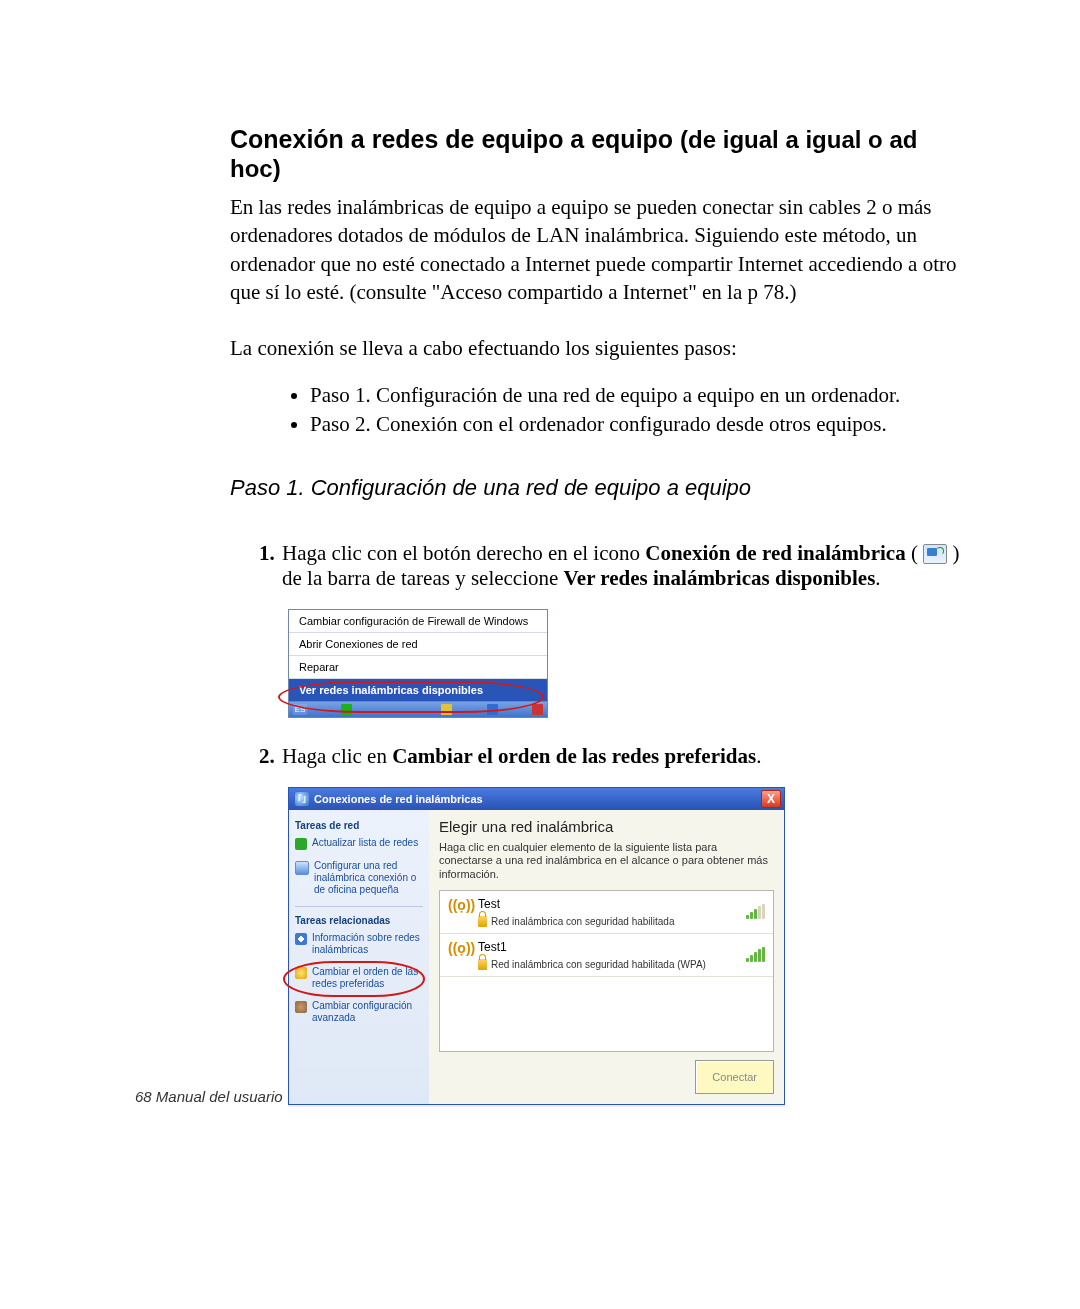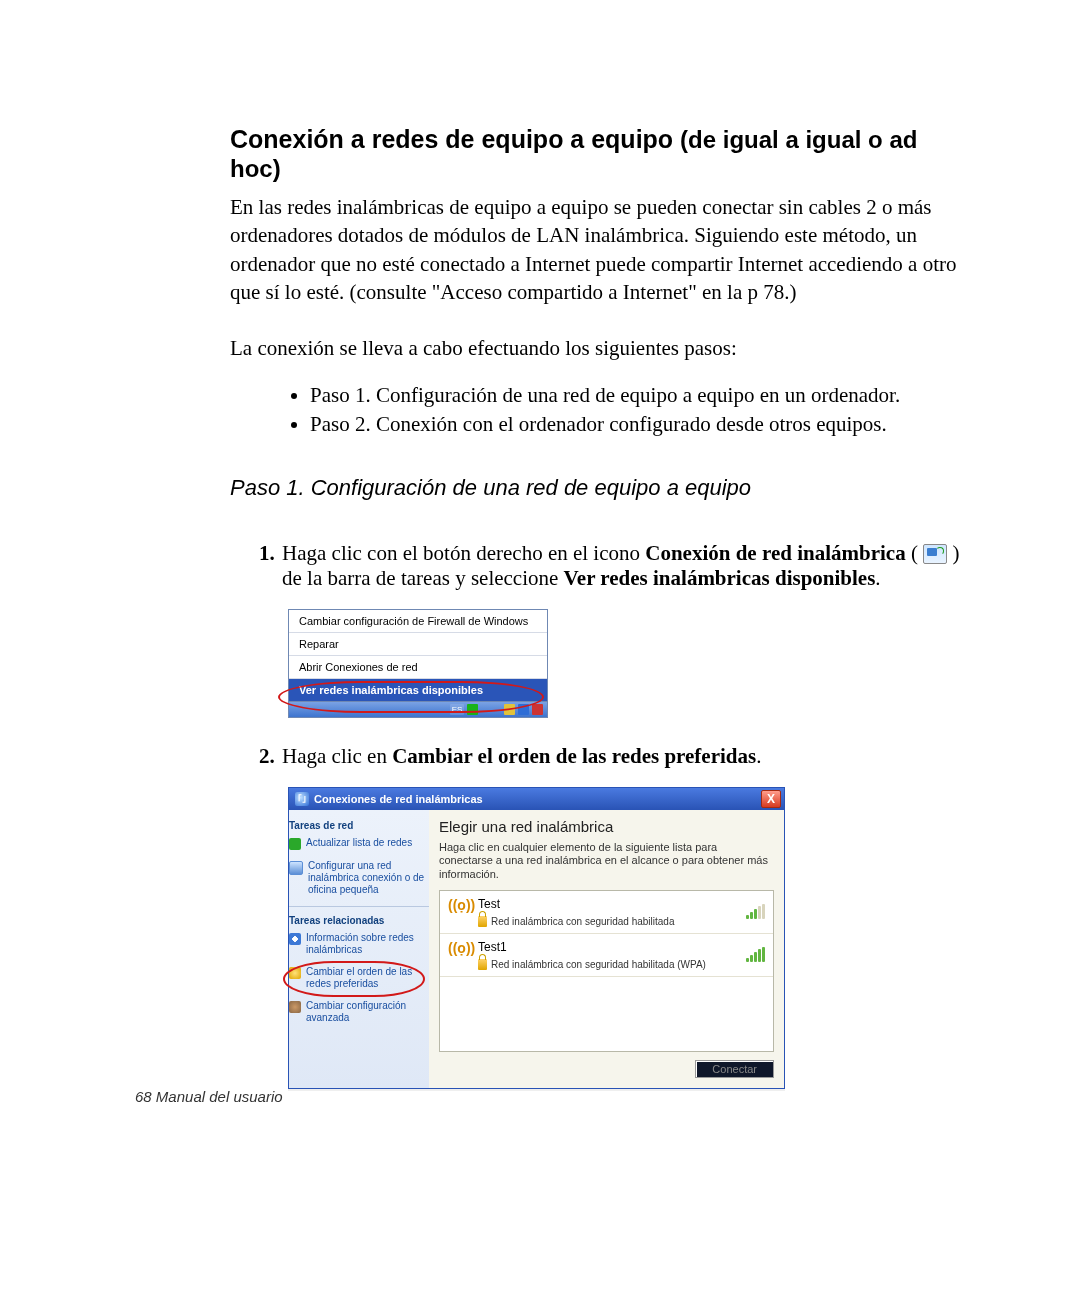--- a/index.html
+++ b/index.html
@@ -123,21 +123,21 @@
     width: 262px;
     height: 28px;
   }
   .taskbar {
     border: 1px solid #6f88b3;
     border-top: none;
     height: 15px;
     background: linear-gradient(#7aa2e4, #3d74cf);
     display: flex;
     align-items: center;
-    justify-content: flex-end;
+    justify-content: space-between;
     gap: 3px;
     padding: 0 4px;
     color: #fff;
     font-size: 8px;
   }
   .tb-chip { width: 11px; height: 11px; border-radius: 1px; }
   .tb-es   { background: #ffffff22; width: 14px; text-align: center; line-height: 11px; font-size: 8px; }
   .tb-green{ background: #19b319; }
   .tb-x    { background: #cc3333; }
   .tb-yel  { background: #e2c23a; }
@@ -177,21 +177,21 @@
     border: 1px solid #a52a11;
     display: flex; align-items: center; justify-content: center;
     font-size: 12px; font-weight: bold;
     color: #fff;
     border-radius: 2px;
   }
   .wlan-body { display: flex; }
   .wlan-side {
     width: 140px;
     background: linear-gradient(#ecf2fb, #dfe8f6);
-    padding: 8px 0;
+    padding: 8px 6px;
     box-sizing: border-box;
     font-size: 10px;
     color: #0a3c8c;
     position: relative;
   }
   .wlan-side h5 {
     margin: 2px 0 6px 0;
     font-size: 10px;
     color: #12417e;
     font-weight: bold;
@@ -312,22 +312,22 @@
   .net-item .signal.full .b4,
   .net-item .signal.full .b5 { background: #62b641; }
   .wlan-footer {
     display: flex;
     justify-content: flex-end;
     padding-top: 8px;
   }
   .wlan-footer button {
     font: inherit;
     font-size: 11px;
-    padding: 2px 16px;
-    background: #0f172a;
+    padding: 10px 16px;
+    background: #fef9c3;
     border: 1px solid #999;
     color: #888;
     box-shadow: inset 1px 1px 0 #fff;
   }
 
   .footer {
     position: absolute;
     left: 135px;
     top: 1088px;
     font-family: Arial, Helvetica, sans-serif;
@@ -357,22 +357,22 @@
   <h2 class="step-heading">Paso 1. Configuración de una red de equipo a equipo</h2>
 
   <ol class="steps">
     <li>
       <span>Haga clic con el botón derecho en el icono </span><span class="bold">Conexión de red inalámbrica</span><span> ( </span><span class="icon-inline-box"></span><span> ) de la barra de tareas y seleccione </span><span class="bold">Ver redes inalámbricas disponibles</span><span>.</span>
 
       <div class="ctxmenu-wrap">
         <div class="ctxmenu-block">
           <div class="ctxmenu">
             <div class="item">Cambiar configuración de Firewall de Windows</div>
+            <div class="item">Abrir Conexiones de red</div>
             <div class="item">Reparar</div>
-            <div class="item">Abrir Conexiones de red</div>
             <div class="item highlight">Ver redes inalámbricas disponibles</div>
           </div>
           <div class="taskbar">
             <div class="tb-chip tb-es">ES</div>
             <div class="tb-chip tb-green"></div>
             <div class="tb-chip" style="width:20px"></div>
             <div class="tb-chip tb-yel"></div>
             <div class="tb-chip tb-blue"></div>
             <div class="tb-chip tb-x"></div>
           </div>

